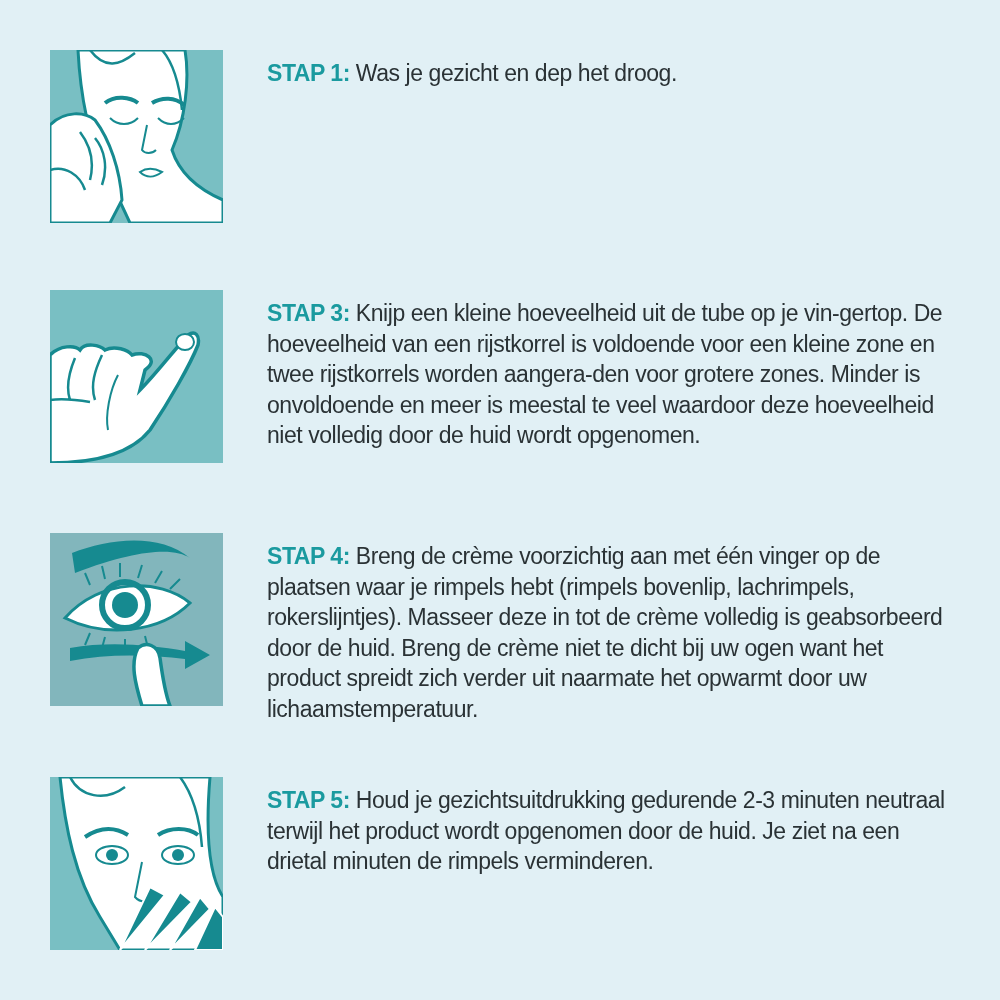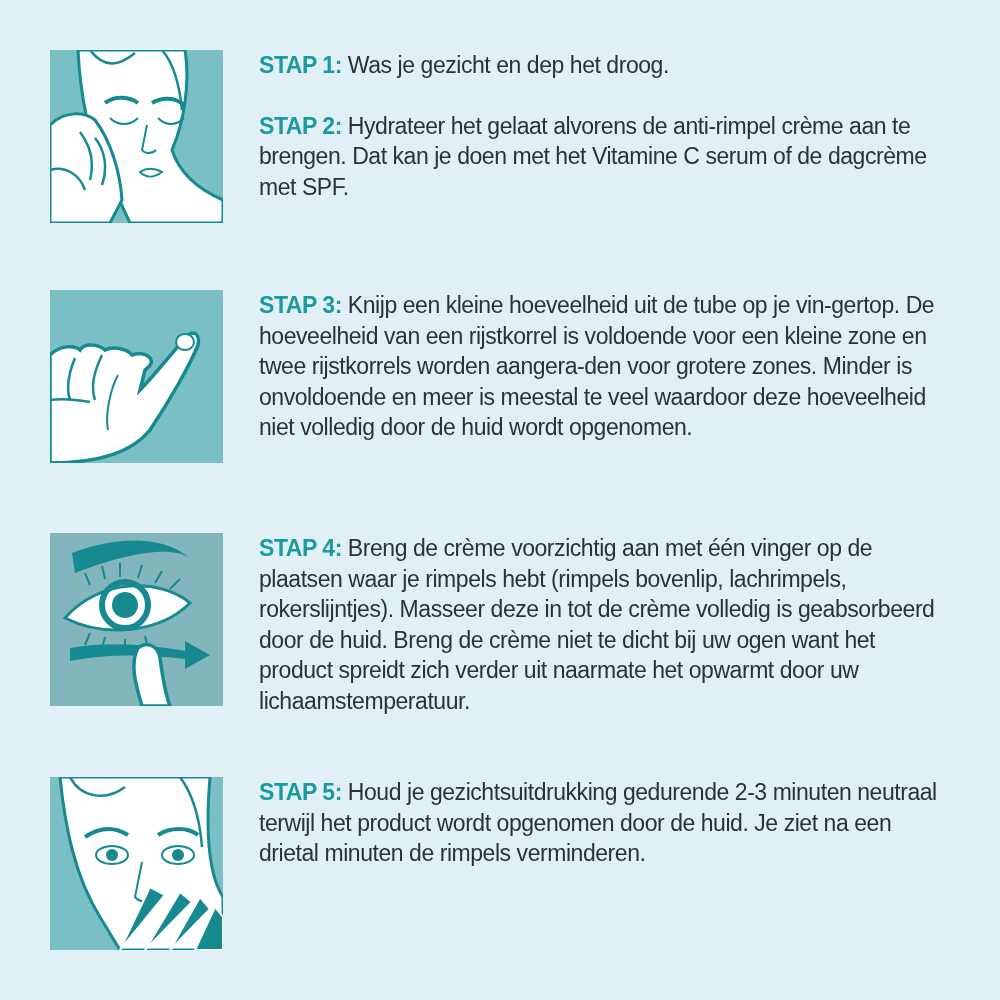--- a/index.html
+++ b/index.html
@@ -26,21 +26,21 @@
     position: absolute;
     left: 201px;
     top: -8px;
     width: 710px;
     font-size: 23px;
     line-height: 30.5px;
     color: #2a3235;
     letter-spacing: -0.45px;
   }
   .label { color: #1a9a9f; font-weight: bold; }
-  .para { margin: 8px; }
+  .para { margin: 16px; }
   .para + .para { margin-top: 30px; }
 </style>
 </head>
 <body>
 
 <div class="step" style="top:50px;">
   <div class="illus">
     <svg viewBox="0 0 173 173">
       <rect width="173" height="173" fill="#79bfc3"></rect>
 
@@ -57,23 +57,20 @@
       <path d="M97 75 L92 100 C95 104 102 104 106 100" fill="none" stroke="#168a90" stroke-width="2"></path>
       <path d="M90 122 C96 118 104 118 112 122 C104 128 96 128 90 122 Z" fill="none" stroke="#168a90" stroke-width="2"></path>
 
       <path d="M0 75 C15 60 35 62 45 70 C60 90 70 120 72 150 L60 173 L0 173 Z" fill="#fff" stroke="#168a90" stroke-width="3"></path>
       <path d="M30 82 C40 95 45 110 40 130 M45 88 C55 100 58 118 52 135 M0 120 C15 115 30 125 35 140" fill="none" stroke="#168a90" stroke-width="2.5"></path>
     </svg>
   </div>
   <div class="text">
     <p class="para">
       <span class="label">STAP 1:</span><span> Was je gezicht en dep het droog.</span><br>
-    </p>
-    <p class="para">
-      <span class="label">STAP 2:</span><span> Hydrateer het gelaat alvorens de anti-rimpel crème aan te brengen. Dat kan je doen met het Vitamine C serum of de dagcrème met SPF.</span>
     </p>
   </div>
 </div>
 
 <div class="step" style="top:290px;">
   <div class="illus">
     <svg viewBox="0 0 173 173">
       <rect width="173" height="173" fill="#79bfc3"></rect>
       <path d="M0 65 C10 55 25 55 30 60 C35 52 50 55 55 60 C65 55 78 60 82 65 C95 60 110 70 95 80 L90 100 C105 85 120 65 138 45 C145 40 150 45 148 55 C140 75 120 110 100 140 C80 165 40 173 0 173 Z" fill="#fff" stroke="#168a90" stroke-width="3.5"></path>
       <path d="M0 110 C15 108 28 110 40 112 M25 68 C20 80 15 95 20 110 M52 65 C45 80 40 95 45 110" fill="none" stroke="#168a90" stroke-width="2.5"></path>

